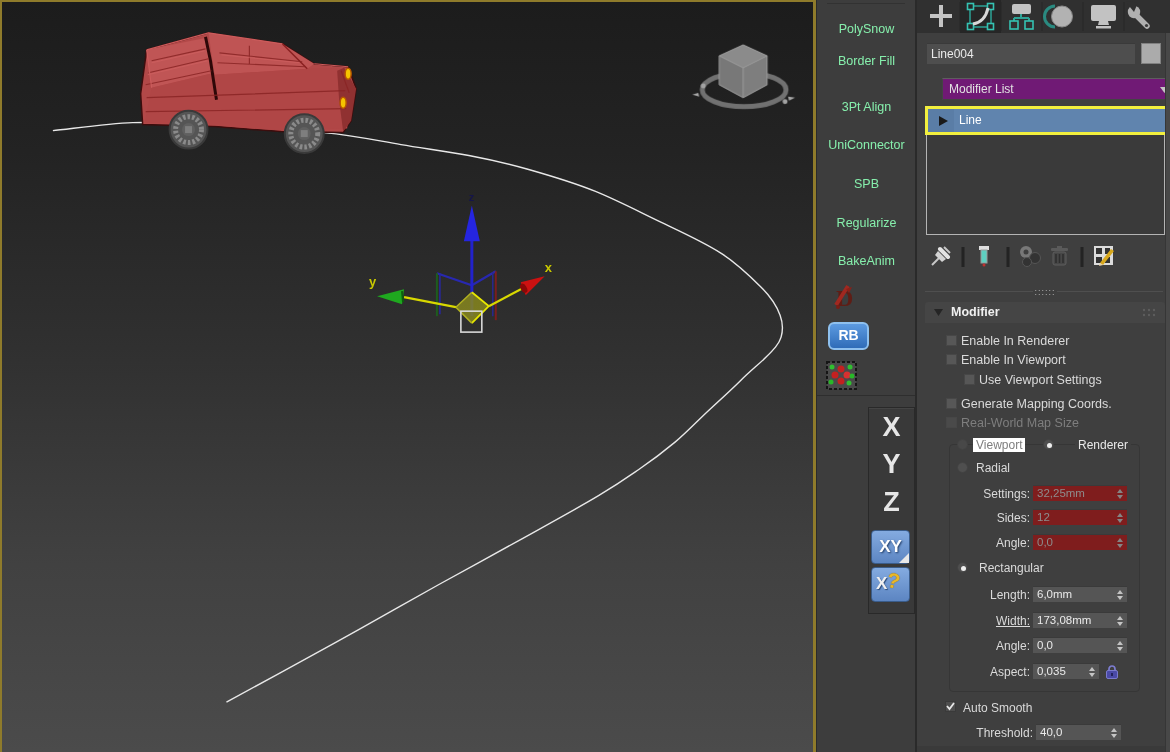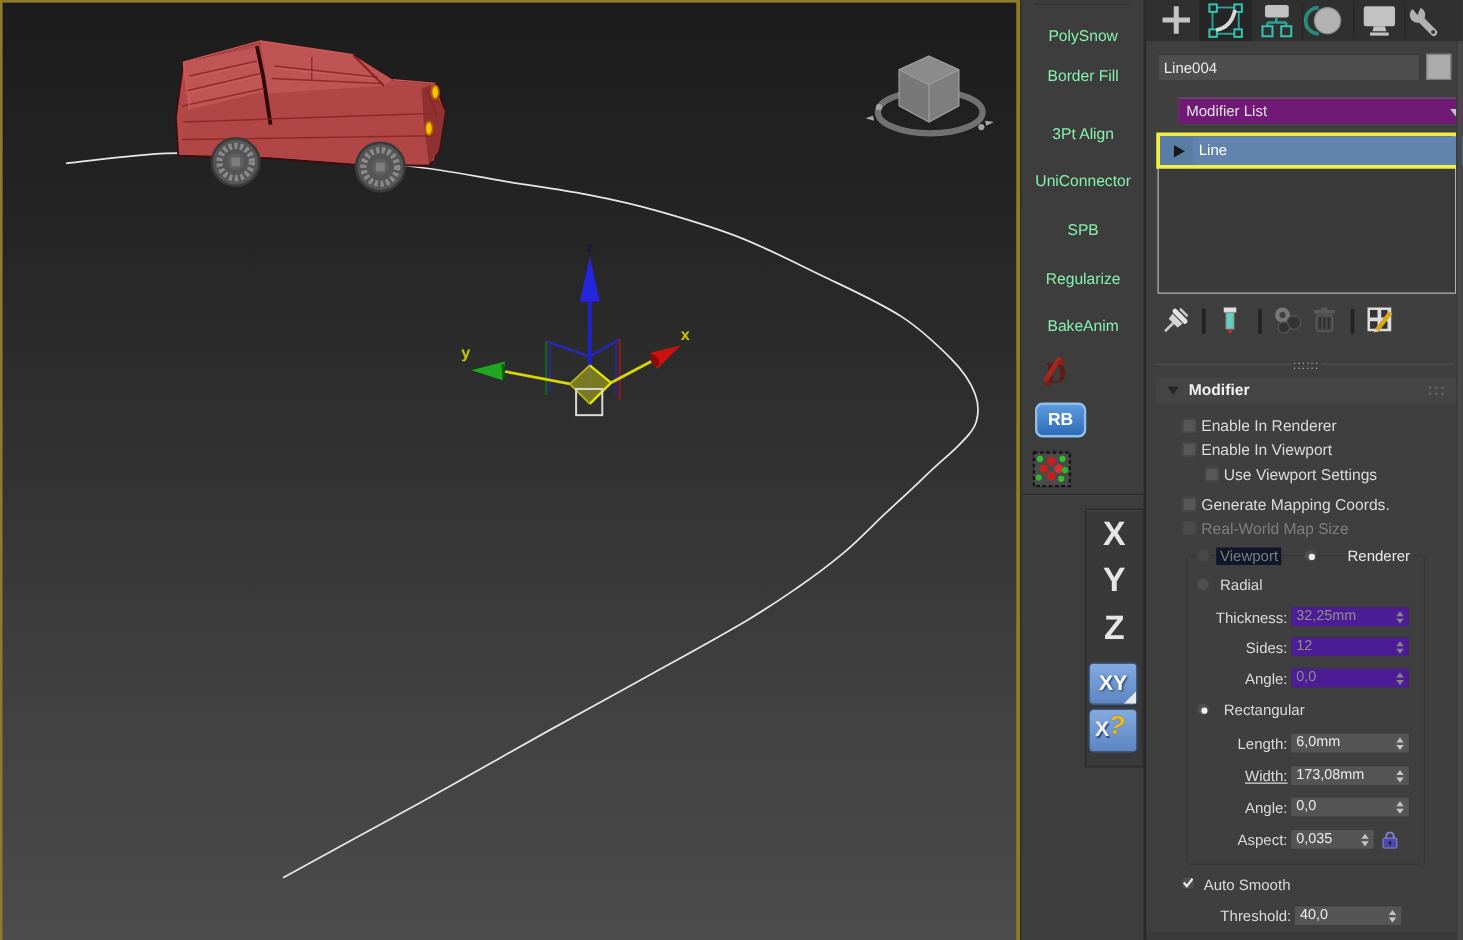--- a/index.html
+++ b/index.html
@@ -15,21 +15,21 @@
   .tbtn { position:absolute; left:0; width:99px; text-align:center;
     font-size:12.5px; color:#86efac; }
   #panel { position:absolute; left:915px; top:0; width:255px; height:752px;
     background:#3f3f3f; }
   #tabbar { position:absolute; left:0; top:0; width:255px; height:33px; background:#303030; }
   .lbl { position:absolute; font-size:12px; color:#dadada; white-space:nowrap; }
   .dlbl { color:#7e7e7e; }
   .rlab { position:absolute; font-size:12px; color:#dadada; text-align:right; white-space:nowrap; }
   .field { position:absolute; height:16px; background:#555555; border-top:1px solid #3a3a3a;
     font-size:11.5px; color:#eaeaea; padding:1px 0 0 4px; }
-  .dfield { background:#4c1d95; color:#8d8d8d; }
+  .dfield { background:#7f1d1d; color:#8d8d8d; }
   .spin { position:absolute; width:0; height:0; border-left:3.5px solid transparent;
     border-right:3.5px solid transparent; }
   .cb { position:absolute; width:11px; height:11px; background:#575757; border:1px solid #474747; }
   .radio { position:absolute; width:11px; height:11px; background:#4f4f4f;
     border-radius:50%; border:1px solid #424242; }
   .rdot { position:absolute; width:5px; height:5px; background:#efefef; border-radius:50%; left:3px; top:3px; }
 </style>
 </head>
 <body>
 <div id="viewport">
@@ -311,29 +311,29 @@
   <div class="cb" style="left:49px;top:374px;"></div>
   <div class="lbl" style="left:64px;top:373px;font-size:12.5px;">Use Viewport Settings</div>
   <div class="cb" style="left:31px;top:398px;"></div>
   <div class="lbl" style="left:46px;top:397px;font-size:12.5px;">Generate Mapping Coords.</div>
   <div class="cb" style="left:31px;top:417px;background:#4a4a4a;"></div>
   <div class="lbl dlbl" style="left:46px;top:416px;font-size:12.5px;">Real-World Map Size</div>
 
   <div class="abs" style="left:34px;top:444px;width:191px;height:248px;border:1px solid #363636;border-radius:4px;"></div>
 
   <div class="radio" style="left:42px;top:439px;background:#484848;"></div>
-  <div class="lbl dlbl" style="left:58px;top:438px;background:#0f172a;padding:0 3px;">Viewport</div>
+  <div class="lbl dlbl" style="left:58px;top:438px;background:#ffffff;padding:0 3px;">Viewport</div>
   <div class="radio" style="left:128px;top:439px;">
       <div class="rdot"></div>
     </div>
   <div class="lbl" style="left:144px;top:438px;background:#3f3f3f;padding:0 3px;color:#e8e8e8;margin-left:16px;">Renderer</div>
   <div class="radio" style="left:42px;top:462px;"></div>
   <div class="lbl" style="left:61px;top:461px;">Radial</div>
 
-  <div class="rlab dlbl" style="left:15px;top:487px;width:100px;">Thickness:</div>
+  <div class="rlab dlbl" style="left:15px;top:487px;width:100px;">Settings:</div>
   <div class="field dfield" style="left:118px;top:485px;width:94px;">32,25mm
     <span class="spin" style="right:4px;top:3px;border-bottom:4px solid #858585;"></span>
     <span class="spin" style="right:4px;top:9px;border-top:4px solid #858585;"></span>
   </div>
   <div class="rlab dlbl" style="left:15px;top:511px;width:100px;">Sides:</div>
   <div class="field dfield" style="left:118px;top:509px;width:94px;">12
     <span class="spin" style="right:4px;top:3px;border-bottom:4px solid #858585;"></span>
     <span class="spin" style="right:4px;top:9px;border-top:4px solid #858585;"></span>
   </div>
   <div class="rlab dlbl" style="left:15px;top:536px;width:100px;">Angle:</div>

